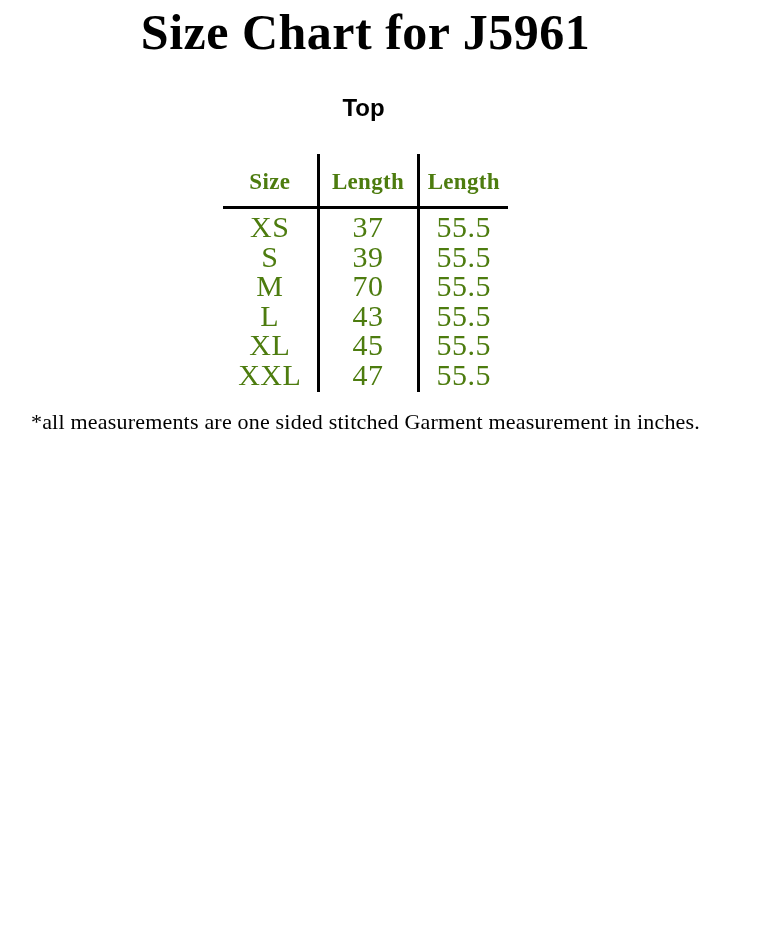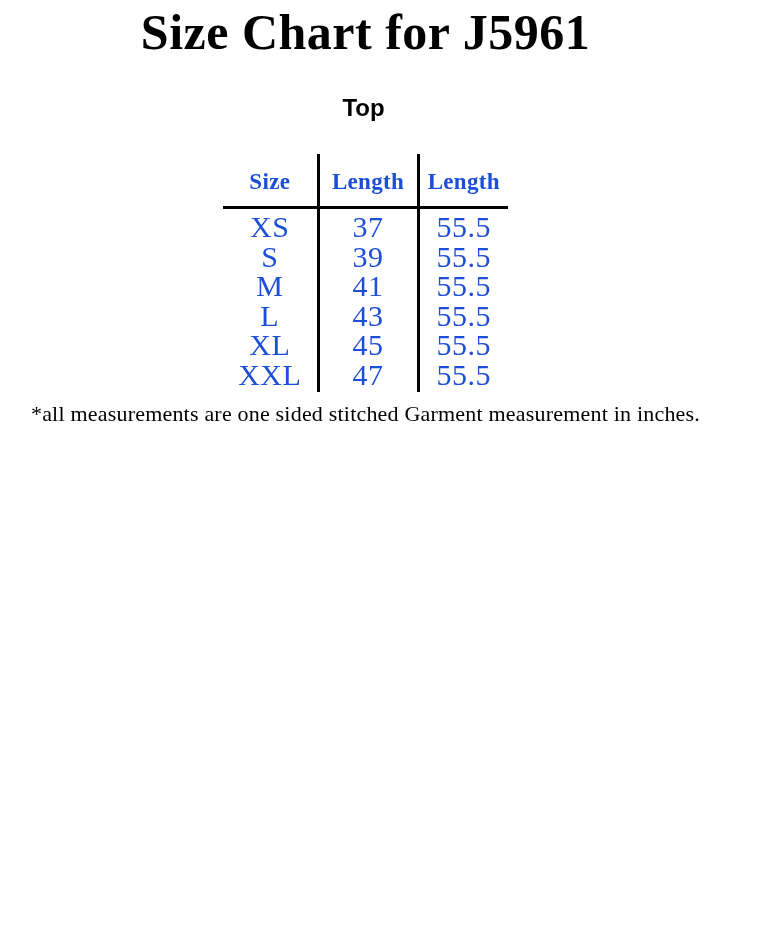--- a/index.html
+++ b/index.html
@@ -35,21 +35,21 @@
     line-height: 28px;
     text-align: center;
     margin: 33px 4px 0 12px;
   }
   table.size-table {
     border-collapse: collapse;
     margin: 32px auto 0 auto;
     position: relative;
     left: 6px;
     font-family: "Liberation Serif", serif;
-    color: #1d4ed8;
+    color: #4d7c0f;
   }
   table.size-table th {
     font-family: "Liberation Serif", serif;
     font-weight: bold;
     font-size: 23px;
     text-align: center;
     vertical-align: bottom;
     padding: 15px 0 11px 0;
     border-bottom: 3px solid #000000;
     letter-spacing: 0.3px;
@@ -67,21 +67,21 @@
   table.size-table th:nth-child(1), table.size-table td:nth-child(1) { width: 95px; }
   table.size-table th:nth-child(2), table.size-table td:nth-child(2) {
     width: 100px;
     border-left: 3px solid #000000;
     border-right: 3px solid #000000;
   }
   table.size-table th:nth-child(3), table.size-table td:nth-child(3) { width: 90px; }
   tbody tr:first-child td { padding-top: 3px; }
   tbody tr:last-child td { padding-bottom: 2px; }
   .notes {
-    margin-top: 8px;
+    margin-top: 16px;
   }
   .note-line {
     font-family: "Liberation Serif", serif;
     font-size: 22px;
     line-height: 28px;
     text-align: center;
     margin: 0 0 0 12px;
     letter-spacing: 0.2px;
   }
 </style>
@@ -108,21 +108,21 @@
         <td>37</td>
         <td>55.5</td>
       </tr>
       <tr>
         <td>S</td>
         <td>39</td>
         <td>55.5</td>
       </tr>
       <tr>
         <td>M</td>
-        <td>41</td>
+        <td>70</td>
         <td>55.5</td>
       </tr>
       <tr>
         <td>L</td>
         <td>43</td>
         <td>55.5</td>
       </tr>
       <tr>
         <td>XL</td>
         <td>45</td>

